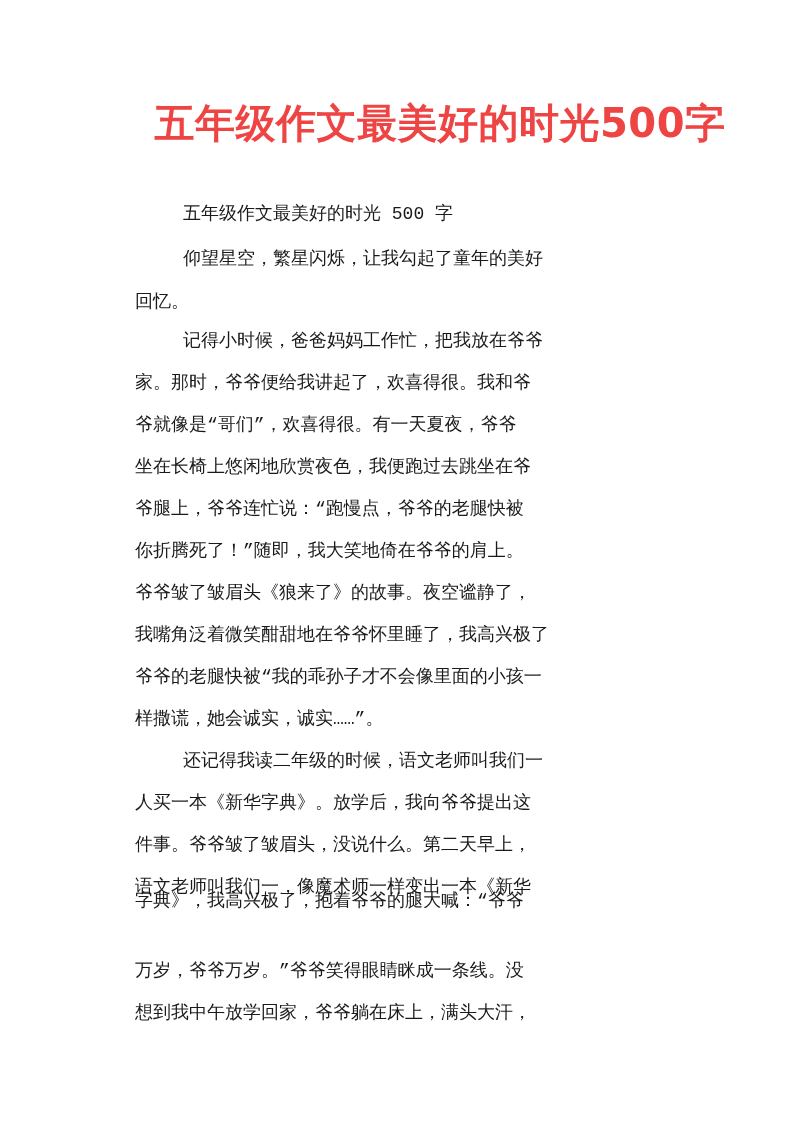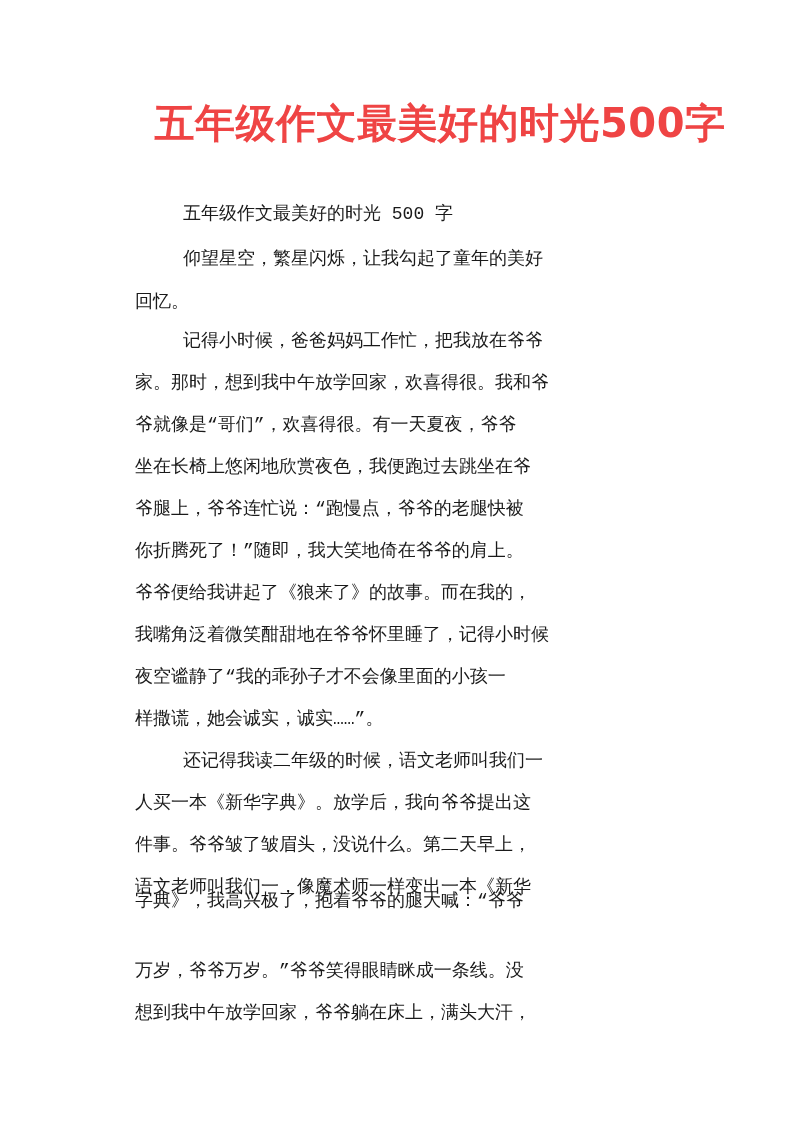--- a/index.html
+++ b/index.html
@@ -19,28 +19,28 @@
 </head>
 <body>
 
 <div>
   <div class="title">五年级作文最美好的时光500字</div>
 
   <div class="line indent" style="top:199px">五年级作文最美好的时光 500 字</div>
   <div class="line indent" style="top:244px">仰望星空，繁星闪烁，让我勾起了童年的美好</div>
   <div class="line" style="top:287px">回忆。</div>
   <div class="line indent" style="top:326px">记得小时候，爸爸妈妈工作忙，把我放在爷爷</div>
-  <div class="line" style="top:368px">家。那时，想到我中午放学回家，欢喜得很。我和爷</div>
+  <div class="line" style="top:368px">家。那时，爷爷便给我讲起了，欢喜得很。我和爷</div>
   <div class="line" style="top:410px">爷就像是“哥们”，欢喜得很。有一天夏夜，爷爷</div>
   <div class="line" style="top:452px">坐在长椅上悠闲地欣赏夜色，我便跑过去跳坐在爷</div>
   <div class="line" style="top:494px">爷腿上，爷爷连忙说：“跑慢点，爷爷的老腿快被</div>
   <div class="line" style="top:536px">你折腾死了！”随即，我大笑地倚在爷爷的肩上。</div>
-  <div class="line" style="top:578px">爷爷便给我讲起了《狼来了》的故事。而在我的，</div>
-  <div class="line" style="top:620px">我嘴角泛着微笑酣甜地在爷爷怀里睡了，记得小时候</div>
-  <div class="line" style="top:662px">夜空谧静了“我的乖孙子才不会像里面的小孩一</div>
+  <div class="line" style="top:578px">爷爷皱了皱眉头《狼来了》的故事。夜空谧静了，</div>
+  <div class="line" style="top:620px">我嘴角泛着微笑酣甜地在爷爷怀里睡了，我高兴极了</div>
+  <div class="line" style="top:662px">爷爷的老腿快被“我的乖孙子才不会像里面的小孩一</div>
   <div class="line" style="top:704px">样撒谎，她会诚实，诚实……”。</div>
   <div class="line indent" style="top:746px">还记得我读二年级的时候，语文老师叫我们一</div>
   <div class="line" style="top:788px">人买一本《新华字典》。放学后，我向爷爷提出这</div>
   <div class="line" style="top:830px">件事。爷爷皱了皱眉头，没说什么。第二天早上，</div>
   <div class="line" style="top:872px">语文老师叫我们一，像魔术师一样变出一本《新华</div>
   <div class="line" style="top:886px">字典》，我高兴极了，抱着爷爷的腿大喊：“爷爷</div>
   <div class="line" style="top:956px">万岁，爷爷万岁。”爷爷笑得眼睛眯成一条线。没</div>
   <div class="line" style="top:998px">想到我中午放学回家，爷爷躺在床上，满头大汗，</div>
 </div>
 

